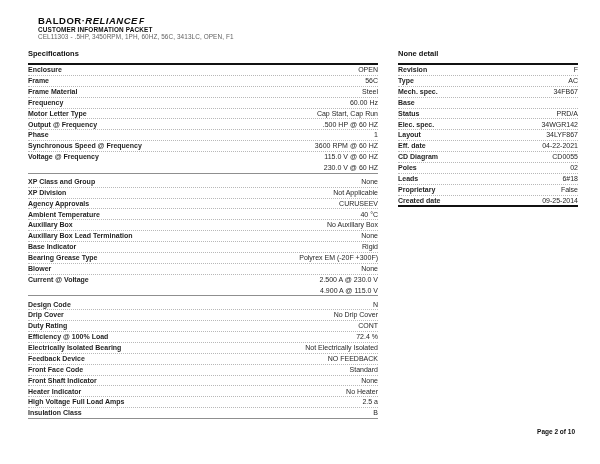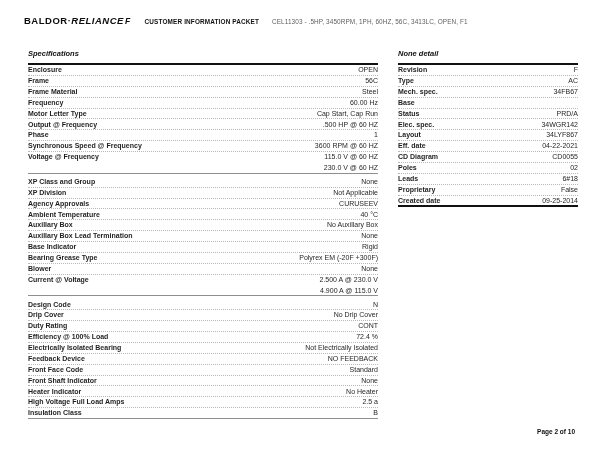--- a/index.html
+++ b/index.html
@@ -14,20 +14,21 @@
   }
   .page { position: relative; width: 600px; height: 464px; background: #fff; }
 
   
   header {
     position: absolute;
     top: 15px; left: 24px; right: 20px;
     display: flex;
     align-items: baseline;
     white-space: nowrap;
+    flex-direction: column;
   }
   .logo { font-weight: 800; font-size: 9.5px; letter-spacing: 0.5px; color: #0d0d0d; }
   .logo-reliance { font-style: italic; }
   .logo-mark { font-style: italic; font-size: 8.5px; margin-left: 1px; }
   .doc-title {
     margin-left: 14px;
     font-size: 6.4px; font-weight: bold; letter-spacing: 0.15px; color: #111;
   }
   .product-desc {
     margin-left: 13px;
@@ -41,21 +42,20 @@
     display: flex;
     gap: 20px;
   }
   .spec-col { width: 350px; }
   .part-col { width: 180px; }
   h2 {
     margin: 0 0 5px 0;
     font-size: 7.5px;
     font-weight: bold;
     color: #111;
-    font-style: italic;
   }
   .table { border-top: 2px solid #111; }
   .row {
     display: flex;
     justify-content: space-between;
     align-items: flex-start;
     padding: 1.2px 0;
     border-bottom: 1px dotted #b8b8b8;
     font-size: 7px;
     line-height: 7.5px;

